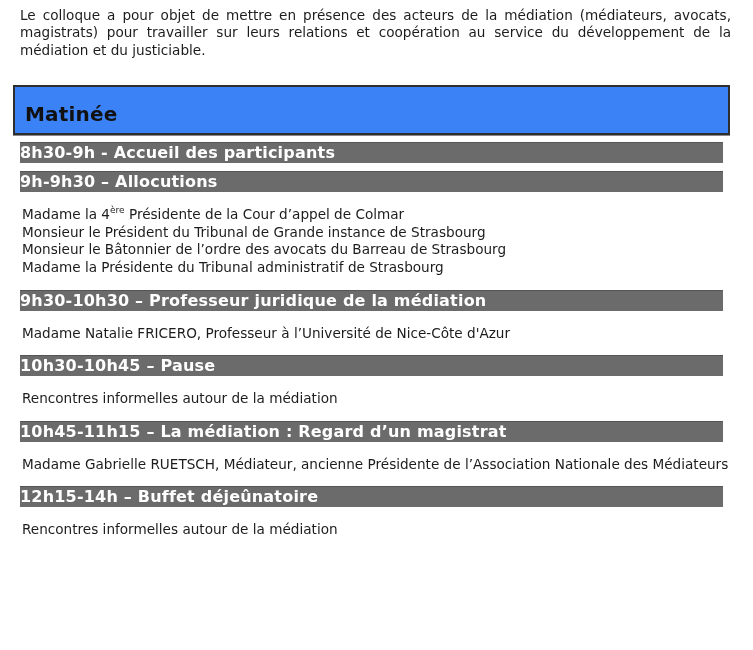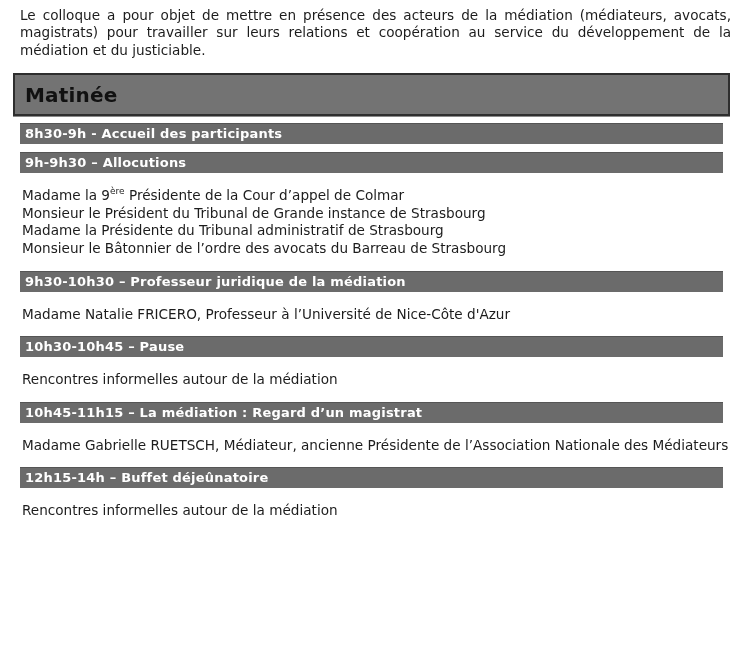--- a/index.html
+++ b/index.html
@@ -21,46 +21,45 @@
     padding-top: 7px;
   }
   .intro {
     margin: 0 22px 0 20px;
     font-size: 13.6px;
     line-height: 17.4px;
     text-align: justify;
     color: #1c1c1c;
   }
   .section-box {
-    margin: 14px 23px 0 13px;
+    margin: 26px 23px 0 13px;
     border: 2px solid #2e2e2e;
     box-shadow: 0 1px 0 #8a8a8a;
-    background: #737373;
-    padding: 8px 10px 7px 10px;
+    background: #3b82f6;
+    padding: 15px 10px 7px 10px;
   }
   .section-box .section-title {
     font-size: 20px;
     font-weight: bold;
     color: #111111;
     letter-spacing: 0.2px;
   }
   .sessions {
     margin: 8px 30px 0 20px;
   }
   .session {
     margin-bottom: 9px;
   }
   .session-bar {
     background: #6b6b6b;
     color: #ffffff;
     font-weight: bold;
-    font-size: 13px;
+    font-size: 16px;
     height: 20px;
     line-height: 20px;
-    padding-left: 5px;
     letter-spacing: 0.2px;
     box-shadow: 0 -1px 0 #555555;
   }
   .speakers {
     margin: 14px 0 14px 2px;
     font-size: 13.6px;
     line-height: 17.6px;
     color: #1c1c1c;
   }
   .speakers div { white-space: nowrap; }
@@ -84,24 +83,24 @@
 
   <div class="sessions">
 
     <div class="session">
       <div class="session-bar">8h30-9h - Accueil des participants</div>
     </div>
 
     <div class="session">
       <div class="session-bar">9h-9h30 – Allocutions</div>
       <div class="speakers">
-        <div><span>Madame la 9</span><span class="sup">ère</span><span> Présidente de la Cour d’appel de Colmar</span></div>
+        <div><span>Madame la 4</span><span class="sup">ère</span><span> Présidente de la Cour d’appel de Colmar</span></div>
         <div>Monsieur le Président du Tribunal de Grande instance de Strasbourg</div>
+        <div>Monsieur le Bâtonnier de l’ordre des avocats du Barreau de Strasbourg</div>
         <div>Madame la Présidente du Tribunal administratif de Strasbourg</div>
-        <div>Monsieur le Bâtonnier de l’ordre des avocats du Barreau de Strasbourg</div>
       </div>
     </div>
 
     <div class="session">
       <div class="session-bar">9h30-10h30 – Professeur juridique de la médiation</div>
       <div class="speakers">
         <div>Madame Natalie FRICERO, Professeur à l’Université de Nice-Côte d'Azur</div>
       </div>
     </div>
 

